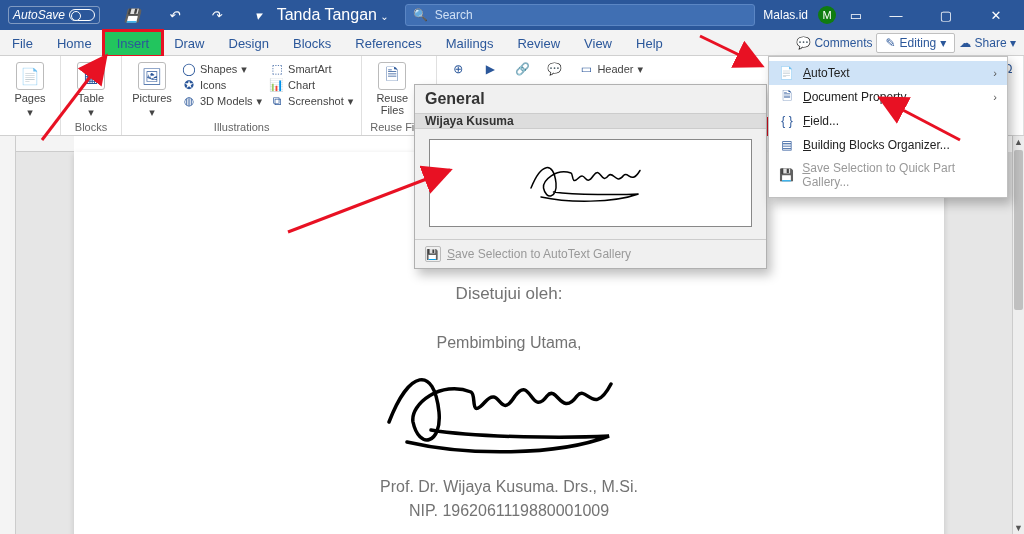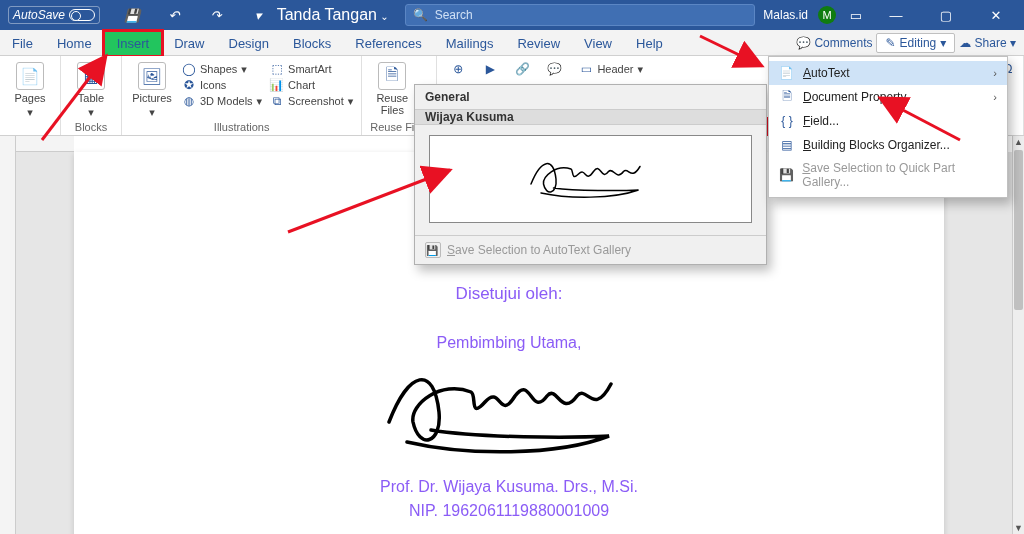--- a/index.html
+++ b/index.html
@@ -44,34 +44,34 @@
   .qp-panel { position:absolute; left:768px; top:56px; width:240px; background:#fff; border:1px solid #c0c0c0; box-shadow:4px 6px 10px rgba(0,0,0,.25); z-index:30; font-size:12px; color:#222; padding:4px 0; }
   .qp-item { display:flex; align-items:center; gap:8px; padding:4px 10px; position:relative; }
   .qp-item.sel { background:#cfe3f7; }
   .qp-ico { width:16px; height:16px; display:flex; align-items:center; justify-content:center; font-size:12px; color:#2b579a; }
   .qp-item .arrow { margin-left:auto; font-size:11px; color:#555; }
   .qp-item.disabled { color:#999; }
   .qp-u { text-decoration:underline; }
 
   
   .at-popup { position:absolute; left:414px; top:84px; width:353px; background:#f0f0f0; border:1px solid #b0b0b0; box-shadow:4px 6px 10px rgba(0,0,0,.25); z-index:25; }
-  .at-head { padding:5px 10px; font-weight:600; font-size:12px; color:#333; }
+  .at-head { padding:5px 10px; font-weight:600; font-size:16px; color:#333; }
   .at-cat { padding:0 10px; background:#ddd; border-top:1px solid #ccc; border-bottom:1px solid #ccc; font-size:12px; font-weight:600; color:#333; }
   .at-preview { margin:10px 14px 12px; background:#fff; border:1px solid #888; height:88px; display:flex; align-items:center; justify-content:center; }
   .sig-svg-sm { width:130px; height:56px; }
   .at-foot { border-top:1px solid #ccc; padding:6px 10px; display:flex; align-items:center; gap:6px; color:#999; font-size:12px; }
   .at-foot-ico { width:16px; height:16px; border:1px solid #bbb; border-radius:2px; display:flex; align-items:center; justify-content:center; font-size:10px; }
 
   
   .doc-wrap { position:relative; height:398px; background:#e6e6e6; overflow:hidden; }
   .ruler-v { position:absolute; left:0; top:0; width:16px; height:100%; background:#f4f4f4; border-right:1px solid #ccc; }
   .ruler-h { position:absolute; left:16px; top:0; right:12px; height:16px; background:#f4f4f4; border-bottom:1px solid #ccc; }
   .ruler-h::before { content:""; position:absolute; left:58px; right:0; top:0; height:16px; background:#fff; }
   .page { position:absolute; left:74px; top:16px; width:870px; height:520px; background:#fff; box-shadow:0 2px 6px rgba(0,0,0,.15); }
-  .doc-content { position:absolute; left:0; right:0; top:0; font-family:"Calibri","Segoe UI"; color:#8b5cf6; }
+  .doc-content { position:absolute; left:0; right:0; top:0; font-family:"Calibri","Segoe UI"; color:#737373; }
   .doc-flex { display:flex; justify-content:center; gap:50px; text-align:center; font-size:16px; }
   .sig-svg { width:260px; height:120px; }
   .scrollbar-v { position:absolute; right:0; top:0; width:12px; height:100%; background:#eee; border-left:1px solid #ccc; }
   .scroll-up, .scroll-dn { height:12px; display:flex; align-items:center; justify-content:center; font-size:9px; color:#555; }
   .scroll-thumb { position:absolute; top:14px; left:1px; right:1px; height:160px; background:#c0c0c0; border-radius:2px; }
 
   
   .arrows { position:absolute; inset:0; pointer-events:none; z-index:50; }
 
   .qp-hotspot { position:absolute; left:766px; top:62px; width:28px; height:24px; }

